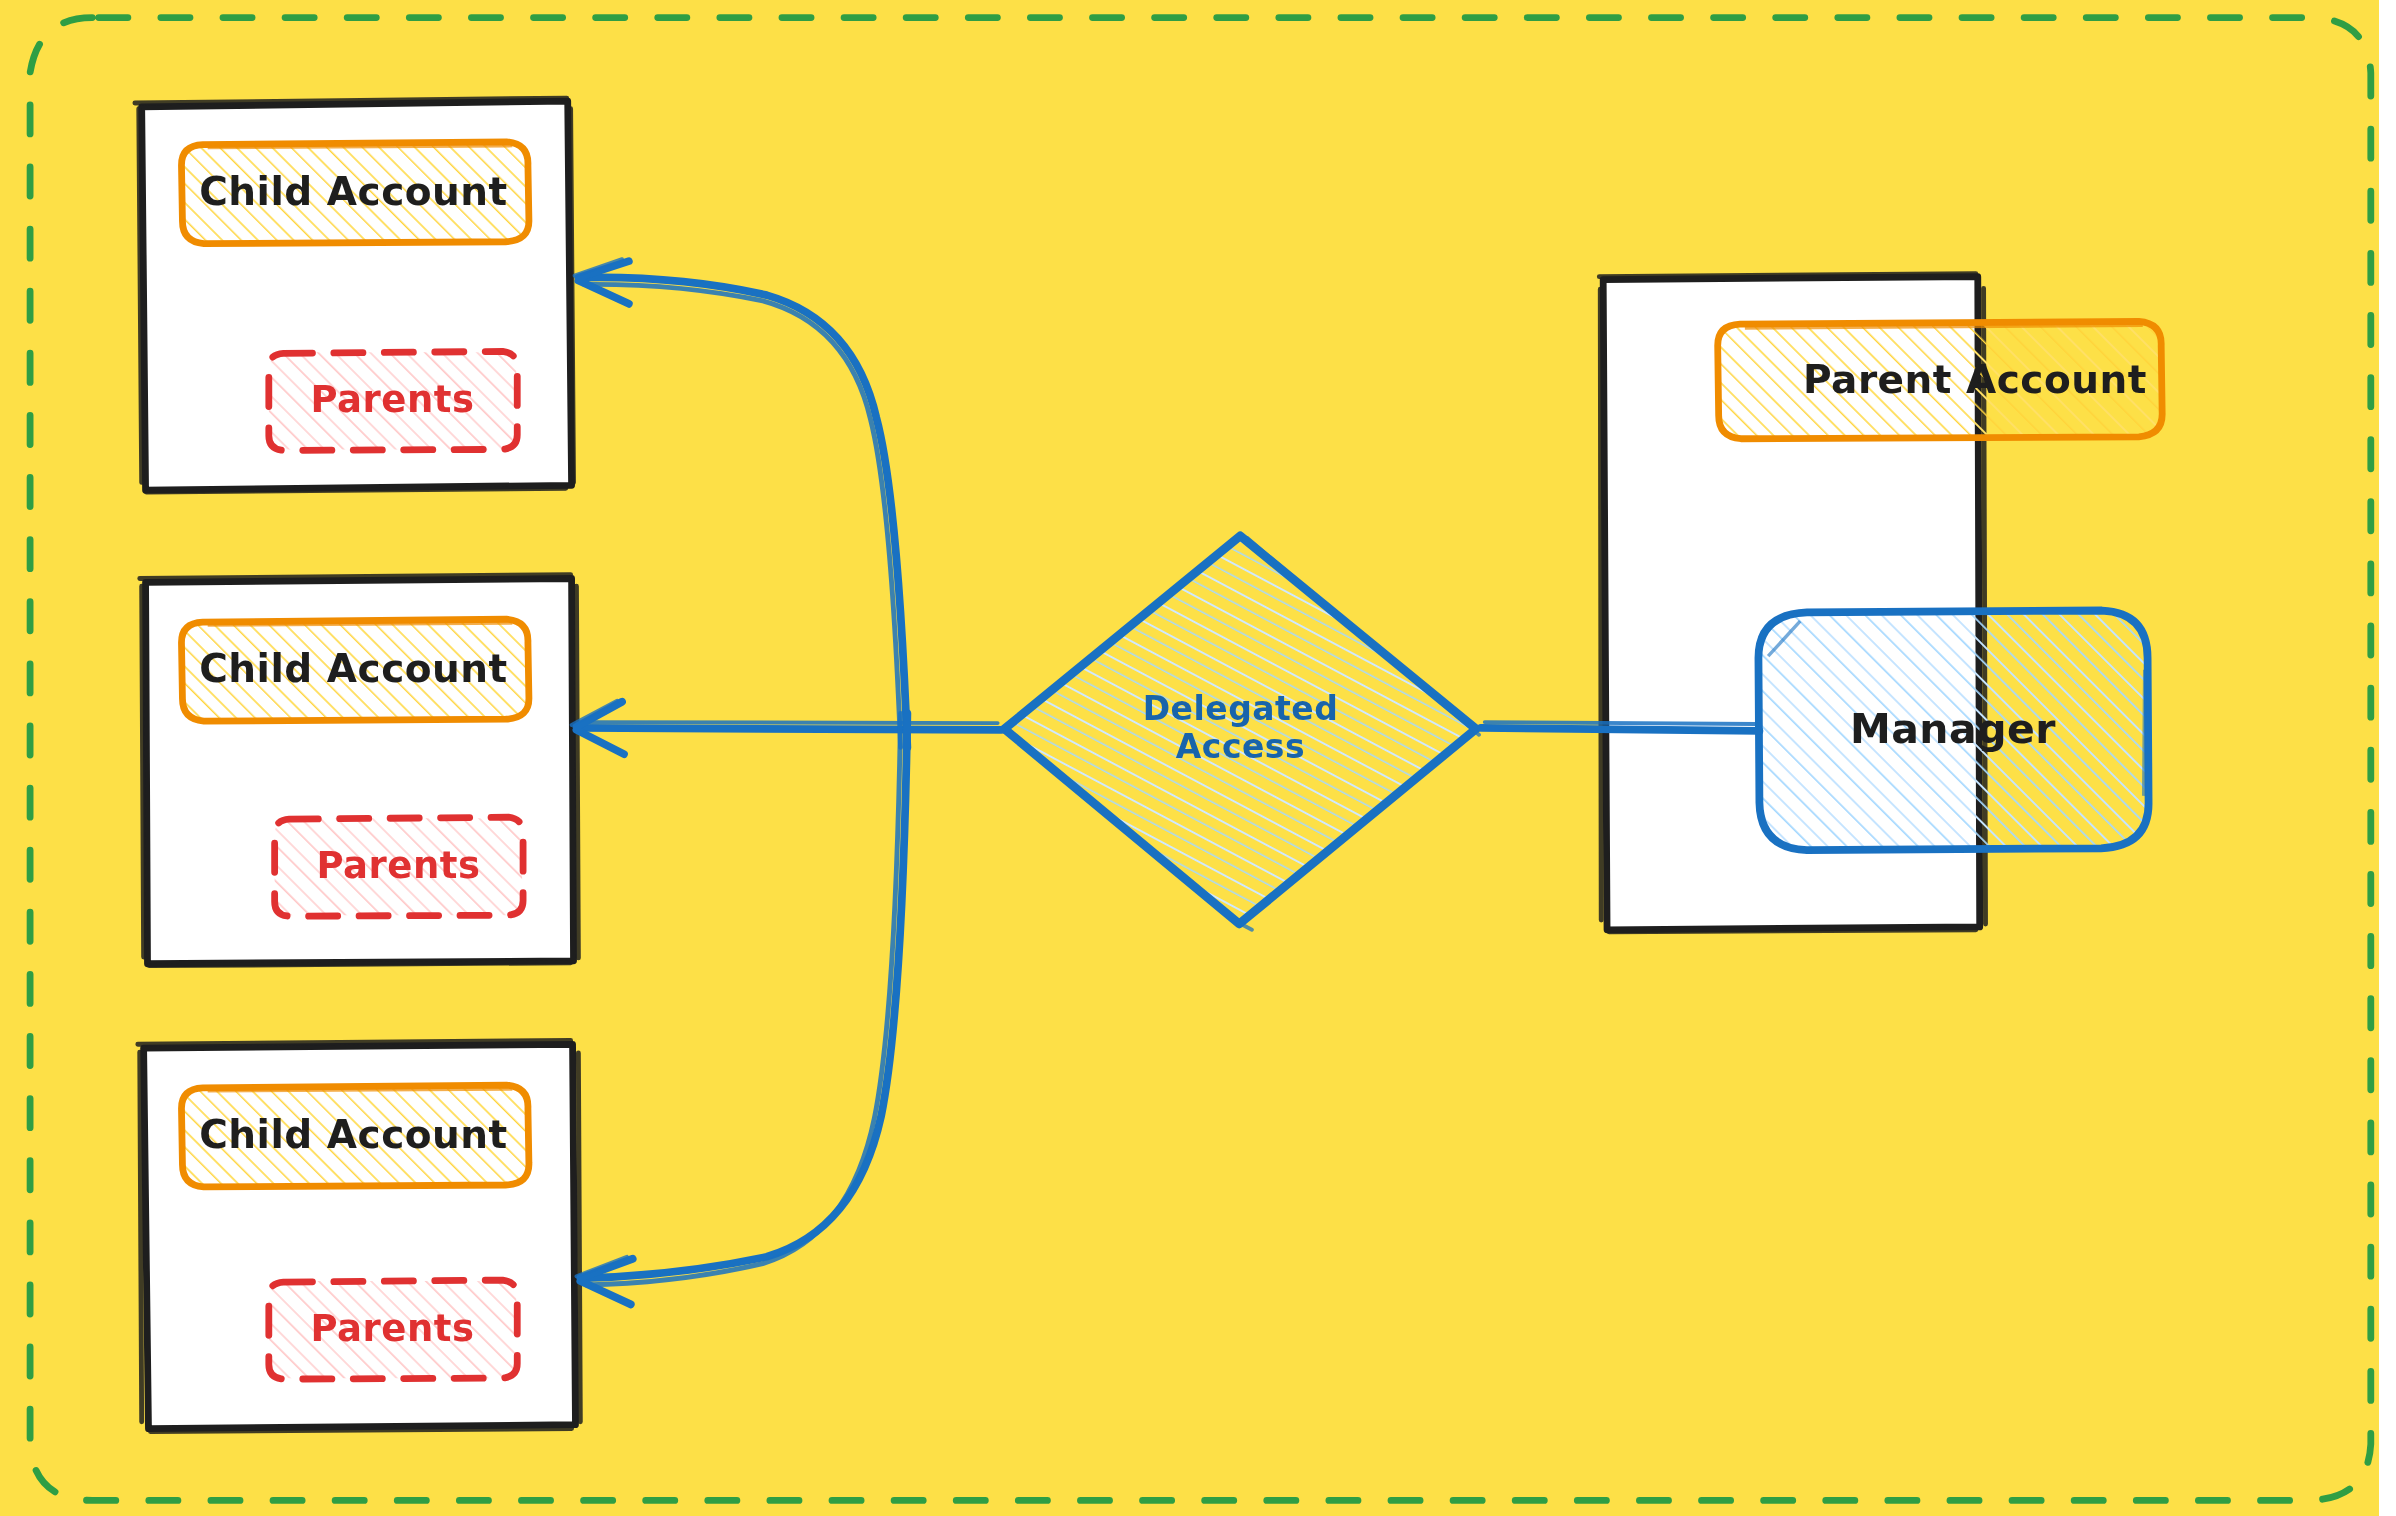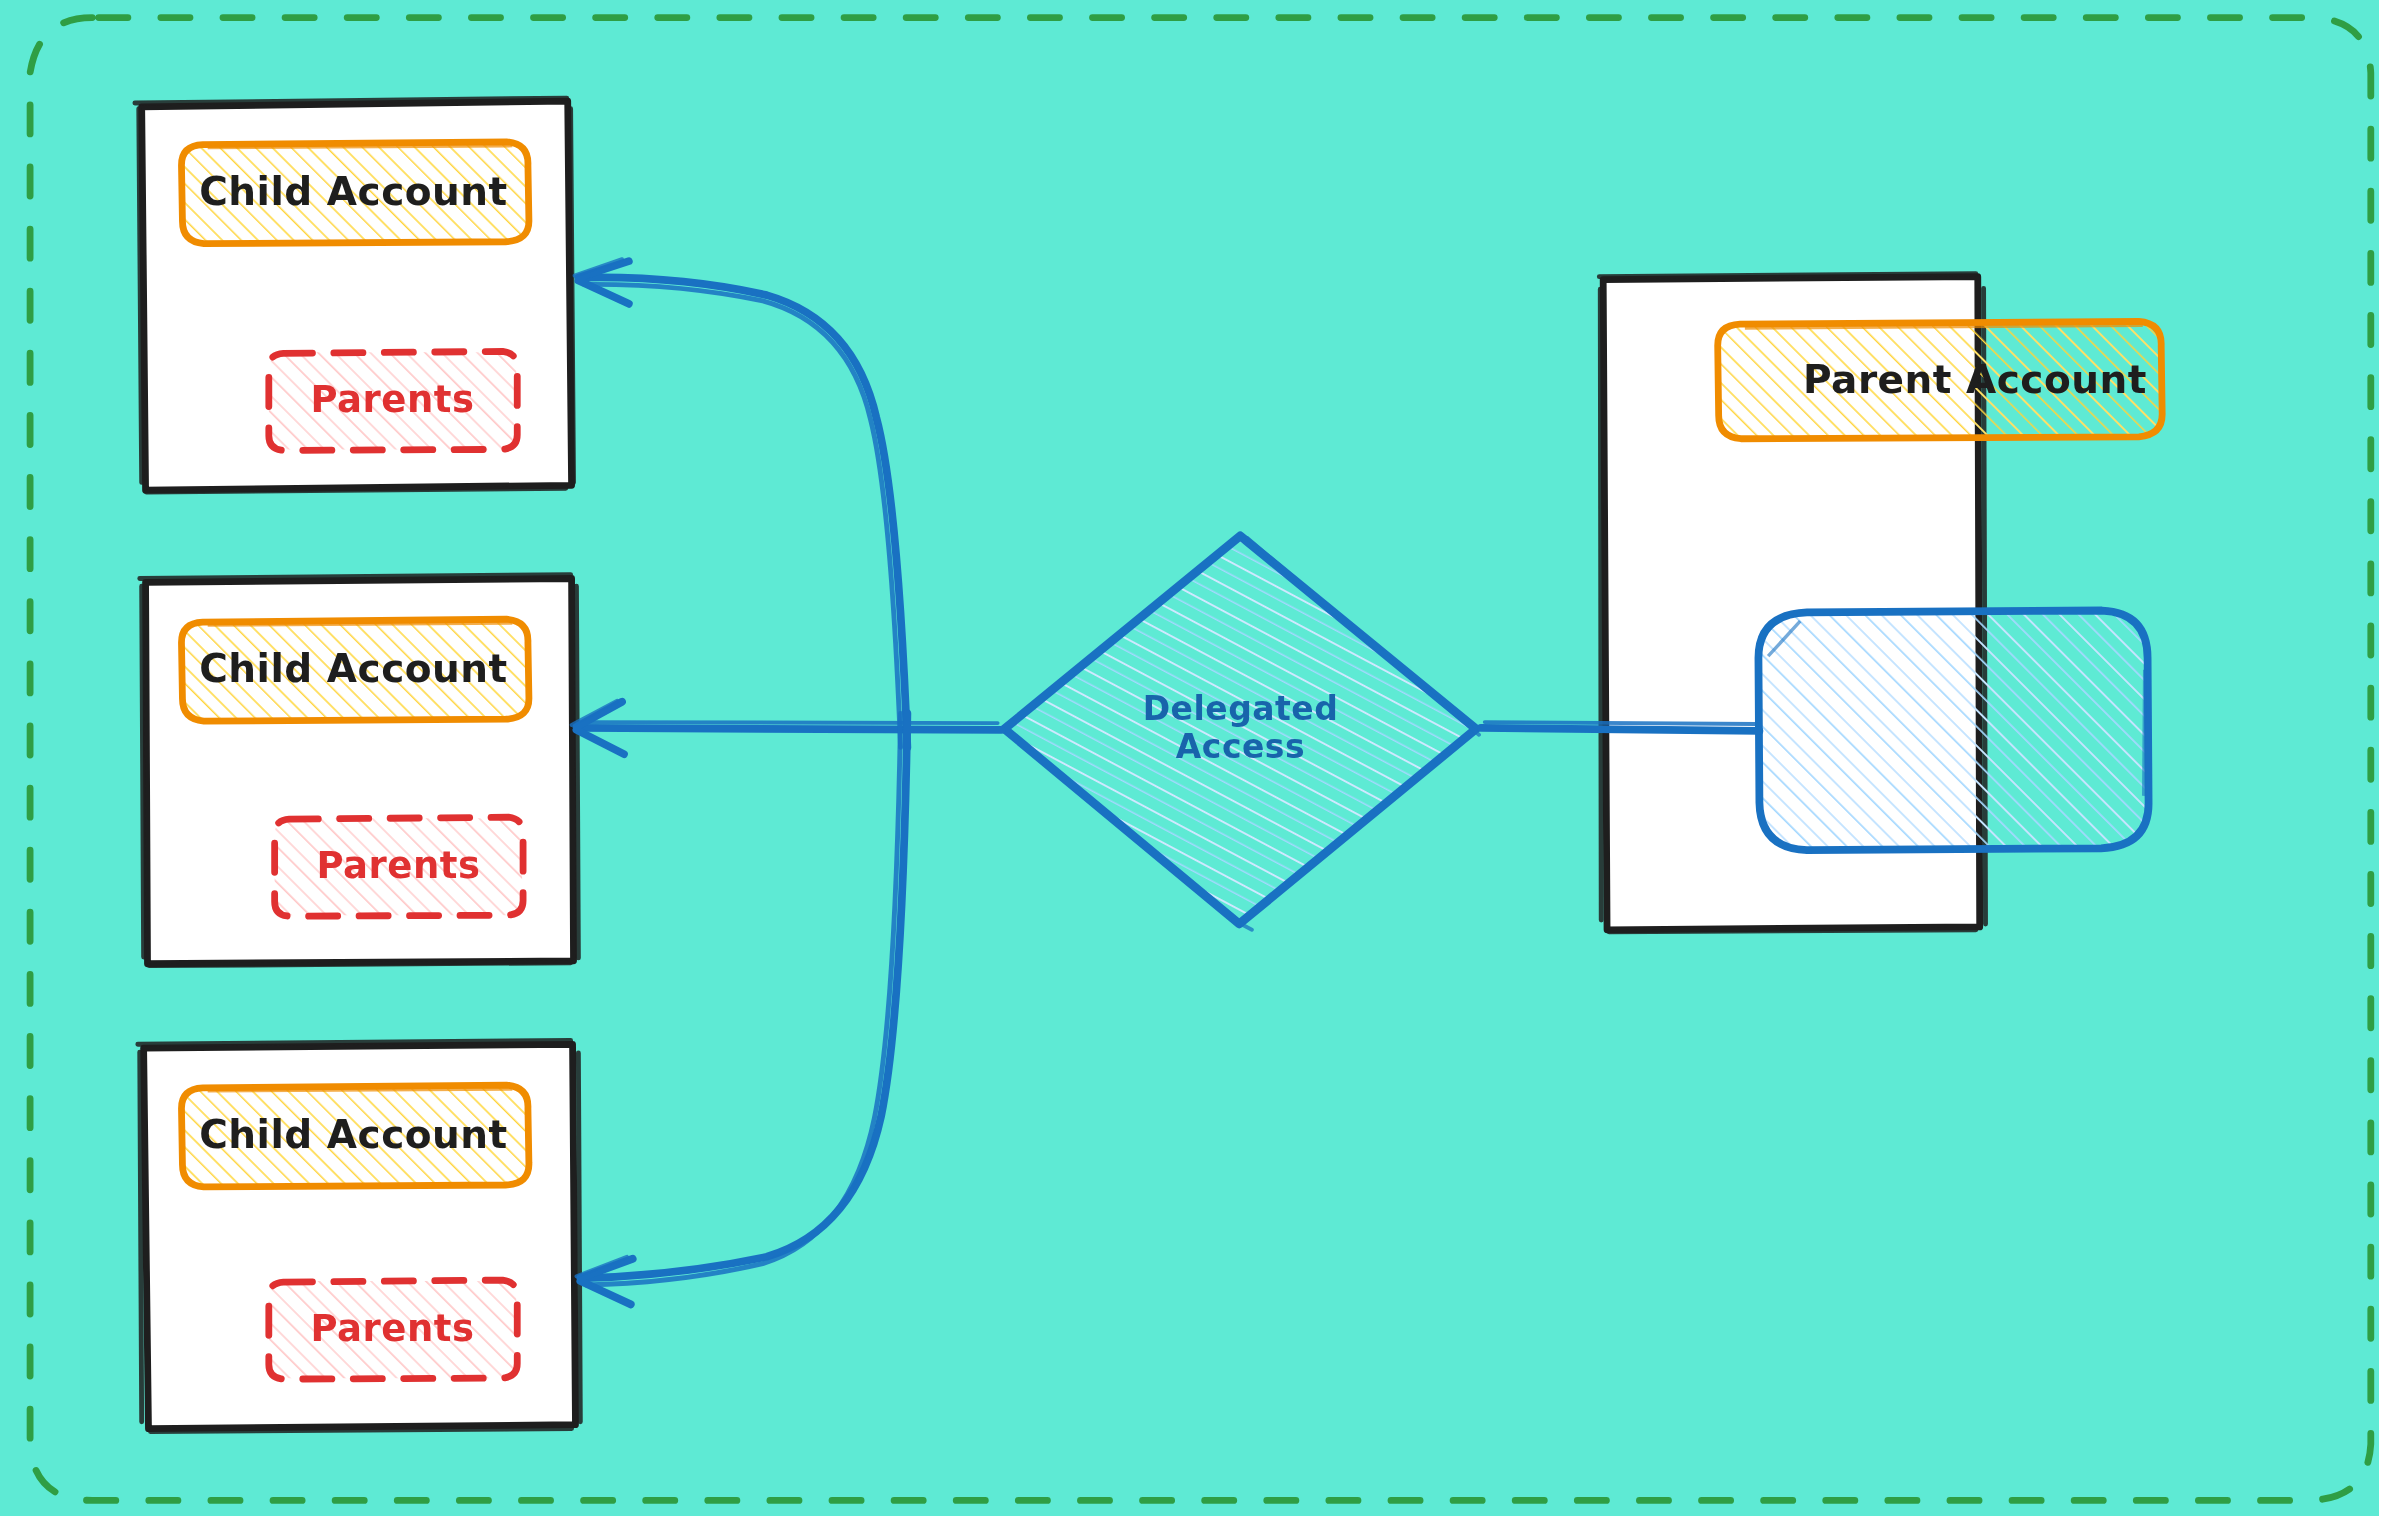--- a/index.html
+++ b/index.html
@@ -7,21 +7,21 @@
     padding: 0;
     background: #ffffff;
   }
   body {
     font-family: "DejaVu Sans", sans-serif;
   }
   #stage {
     position: relative;
     width: 2379px;
     height: 1517px;
-    background: #5eead4;
+    background: #fde047;
     overflow: hidden;
   }
   #stage svg.layer {
     position: absolute;
     left: 0;
     top: 0;
     width: 2397px;
     height: 1517px;
   }
   .lbl {
@@ -168,17 +168,18 @@
   <div class="lbl childacct" style="left:181px; top:144px; width:345px; height:97px;">Child Account</div>
   <div class="lbl parents" style="left:269px; top:352px; width:247px; height:97px;">Parents</div>
 
   <div class="lbl childacct" style="left:181px; top:621px; width:345px; height:97px;">Child Account</div>
   <div class="lbl parents" style="left:275px; top:818px; width:247px; height:97px;">Parents</div>
 
   <div class="lbl childacct" style="left:181px; top:1087px; width:345px; height:97px;">Child Account</div>
   <div class="lbl parents" style="left:269px; top:1281px; width:247px; height:97px;">Parents</div>
 
   <div class="lbl parentacct" style="left:1754px; top:323px; width:442px; height:114px;">Parent Account</div>
+  <div class="lbl manager" style="left:1758px; top:611px; width:390px; height:238px;">Manager</div>
 
   <div class="lbl delegated" style="left:1085px; top:670px; width:311px; height:116px;">Delegated Access</div>
 
 </div>
 
 
 </body></html>

